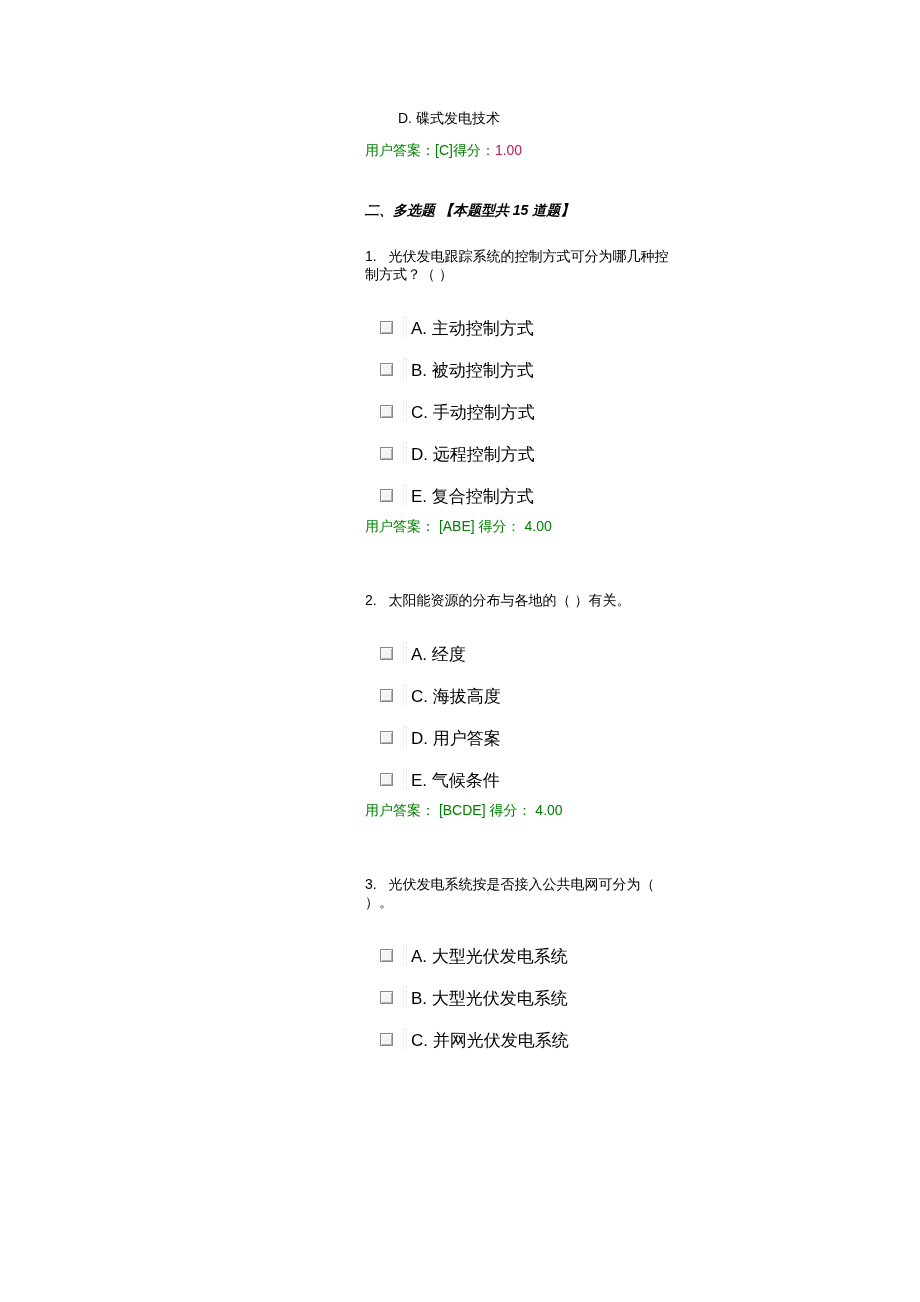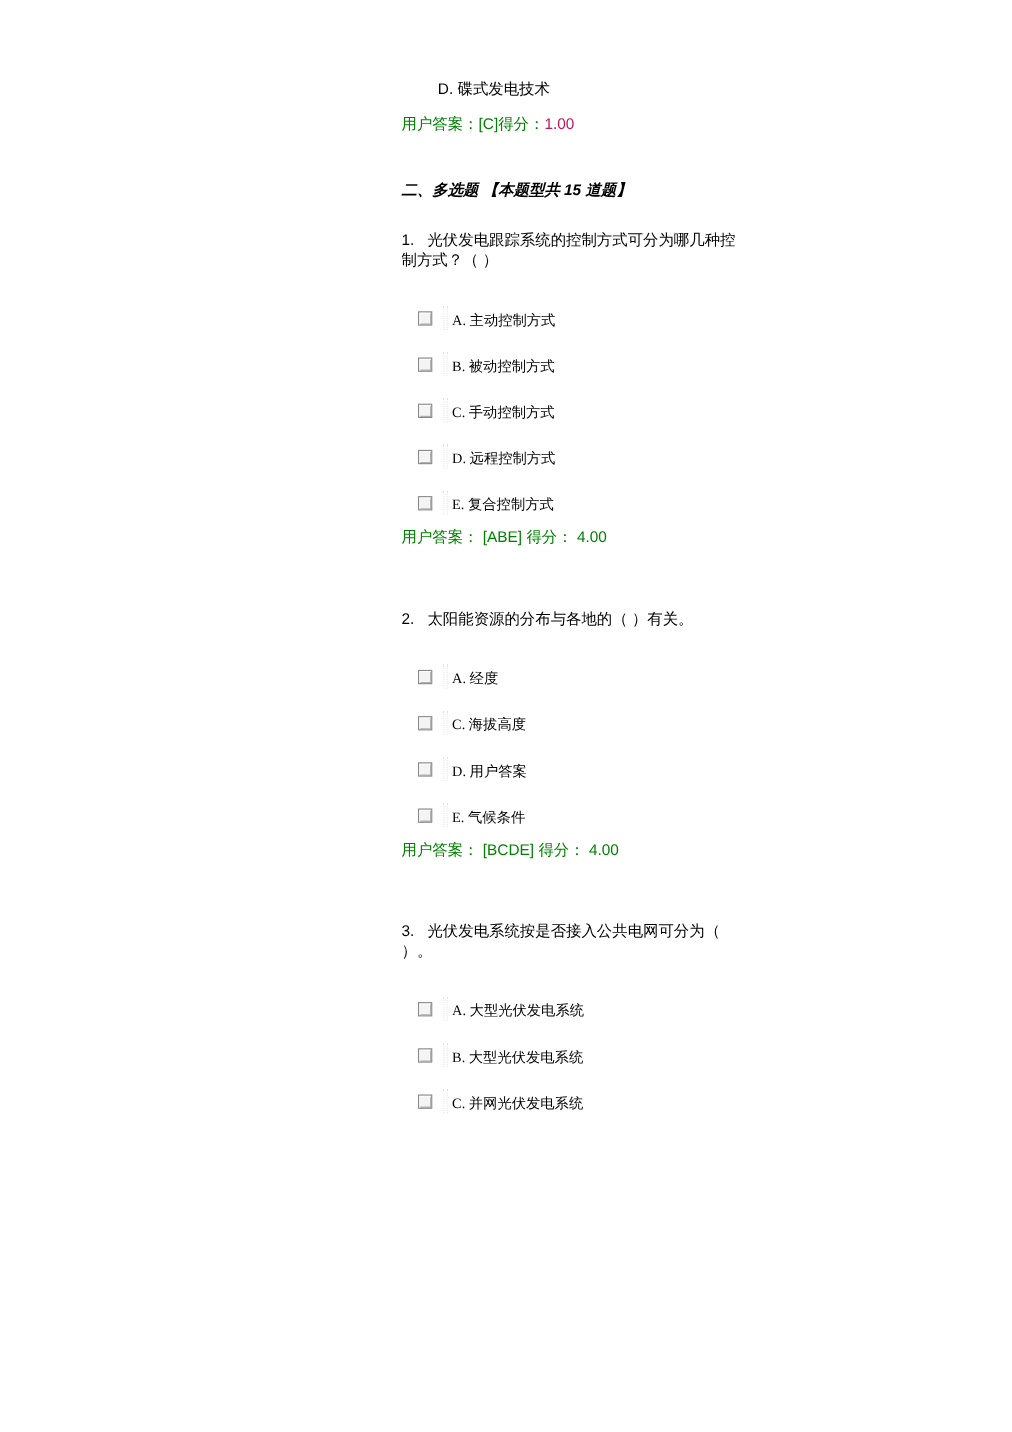--- a/index.html
+++ b/index.html
@@ -6,21 +6,21 @@
     margin: 0;
     padding: 0;
     background: #ffffff;
     font-family: "Microsoft YaHei", "SimSun", sans-serif;
     font-size: 14px;
     color: #000;
   }
   .page {
     width: 920px;
     min-height: 1302px;
-    padding: 72px 0 0 0;
+    padding: 110px 0 0 0;
     box-sizing: border-box;
   }
   .indent-option {
     margin-left: 398px;
     margin-bottom: 14px;
   }
   .answer-line {
     margin-left: 365px;
     color: #008000;
     margin-top: 6px;
@@ -75,23 +75,22 @@
   .option-divider {
     width: 2px;
     height: 22px;
     border-left: 1px dotted #ccc;
     border-right: 1px dotted #ccc;
     margin-right: 4px;
     flex-shrink: 0;
     opacity: 0.55;
   }
   .option-label {
-    font-size: 13px;
+    font-size: 17px;
     padding-top: 3px;
-    font-family: Liberation Serif, serif;
   }
   .q-answer {
     margin-left: 365px;
     color: #008000;
     margin-top: -8px;
     margin-bottom: 56px;
   }
   .q-answer span { color: #008000; }
 </style>
 </head>

